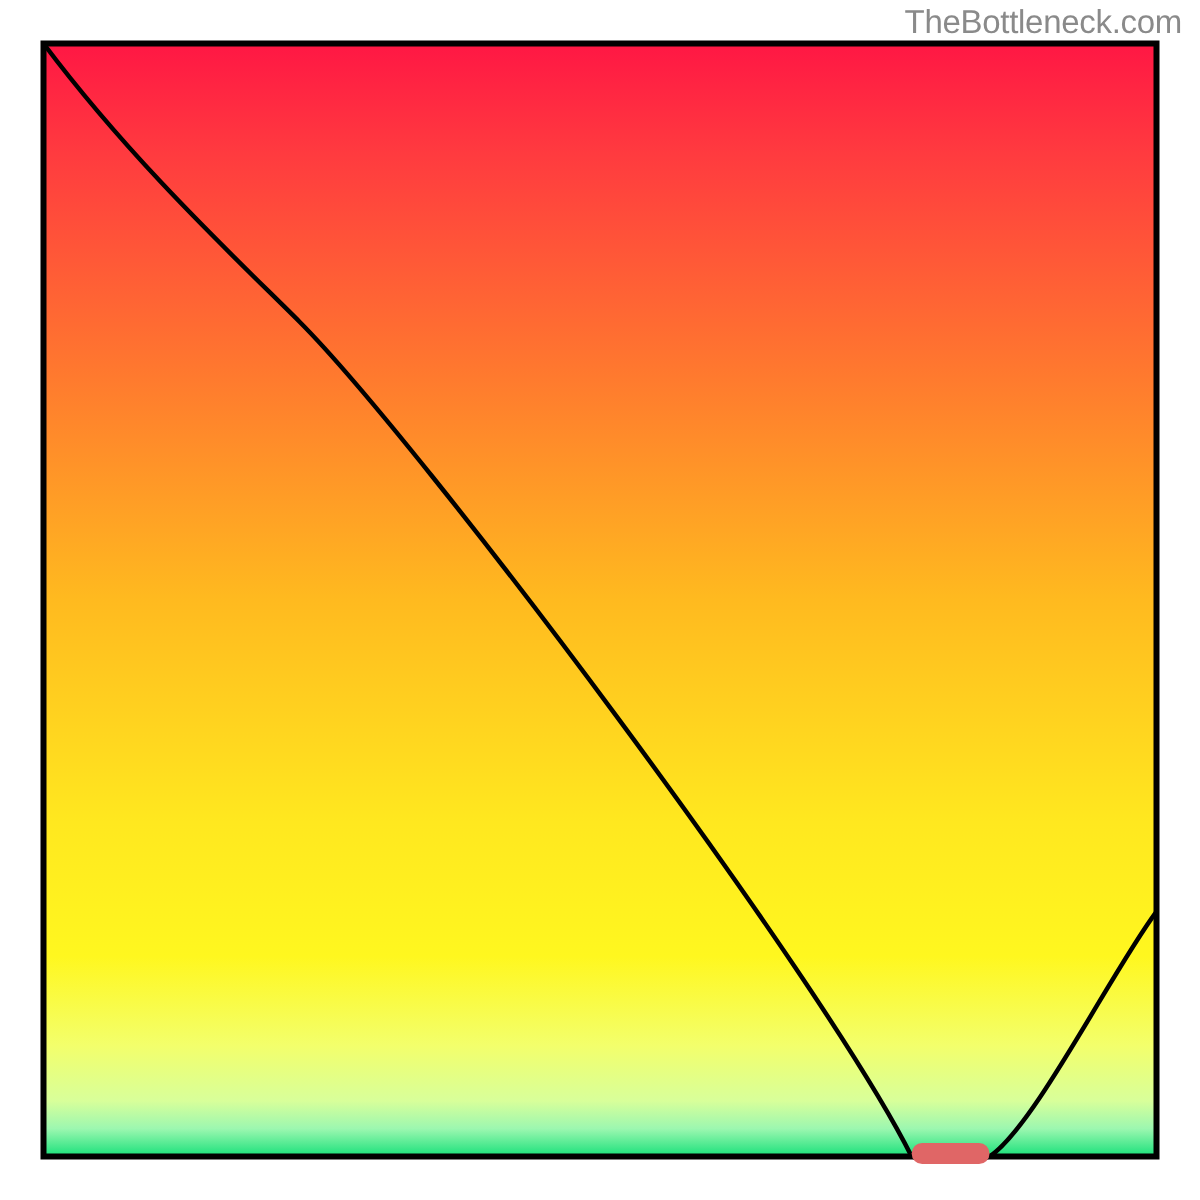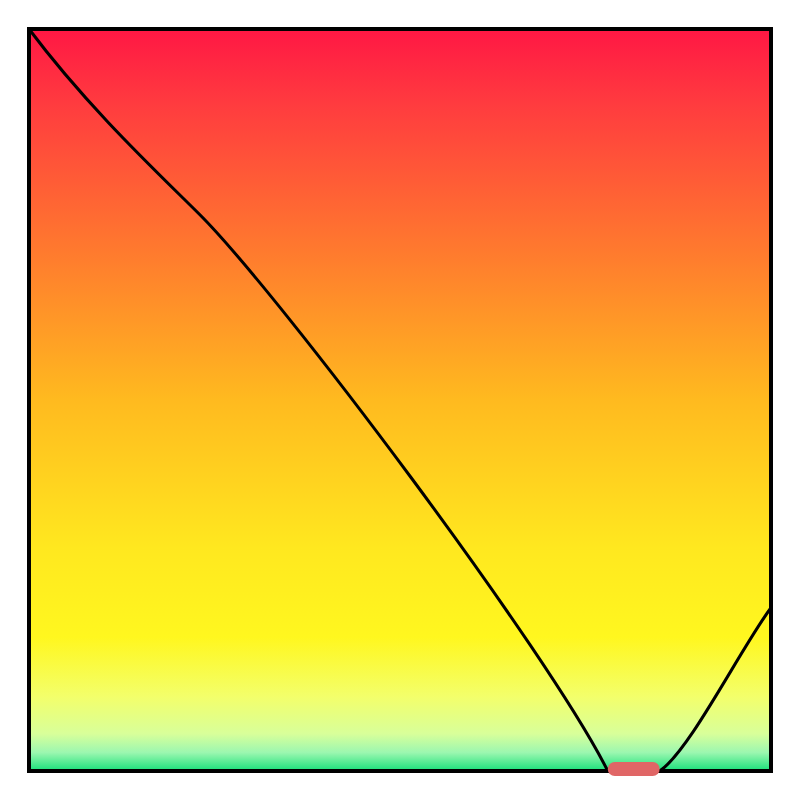--- a/index.html
+++ b/index.html
@@ -25,20 +25,21 @@
     letter-spacing: -0.2px;
   }
   svg {
     display: block;
   }
 </style>
 </head>
 <body>
 
 <div class="container">
+  <div class="attribution">TheBottleneck.com</div>
 
   <svg width="800" height="800" viewBox="0 0 800 800">
     <defs>
       <linearGradient id="bg-grad" x1="0" y1="0" x2="0" y2="1">
 
       <stop offset="0%" stop-color="#ff1744"></stop>
           <stop offset="10%" stop-color="#ff3b3f"></stop>
           <stop offset="30%" stop-color="#ff7a2e"></stop>
           <stop offset="50%" stop-color="#ffba1f"></stop>
           <stop offset="70%" stop-color="#ffe81f"></stop>

